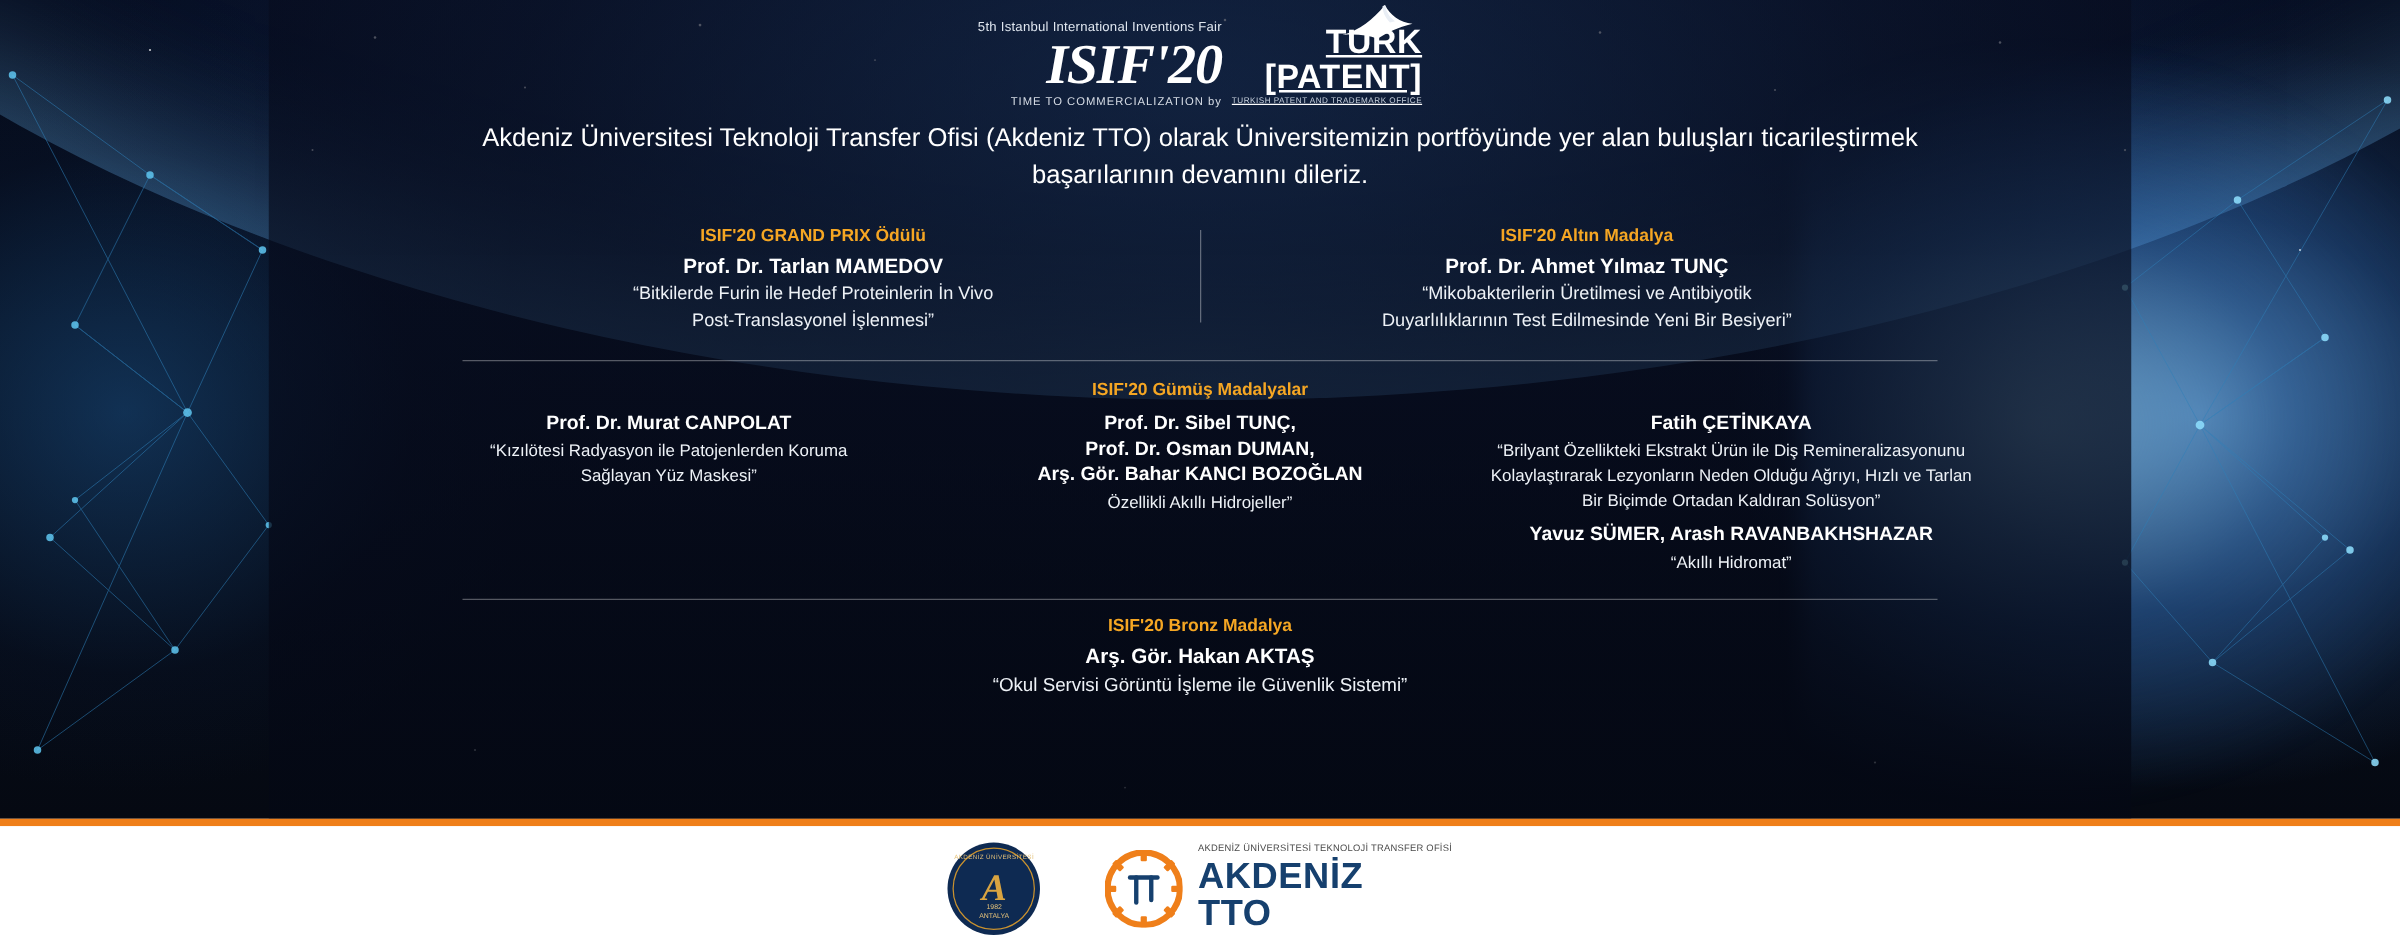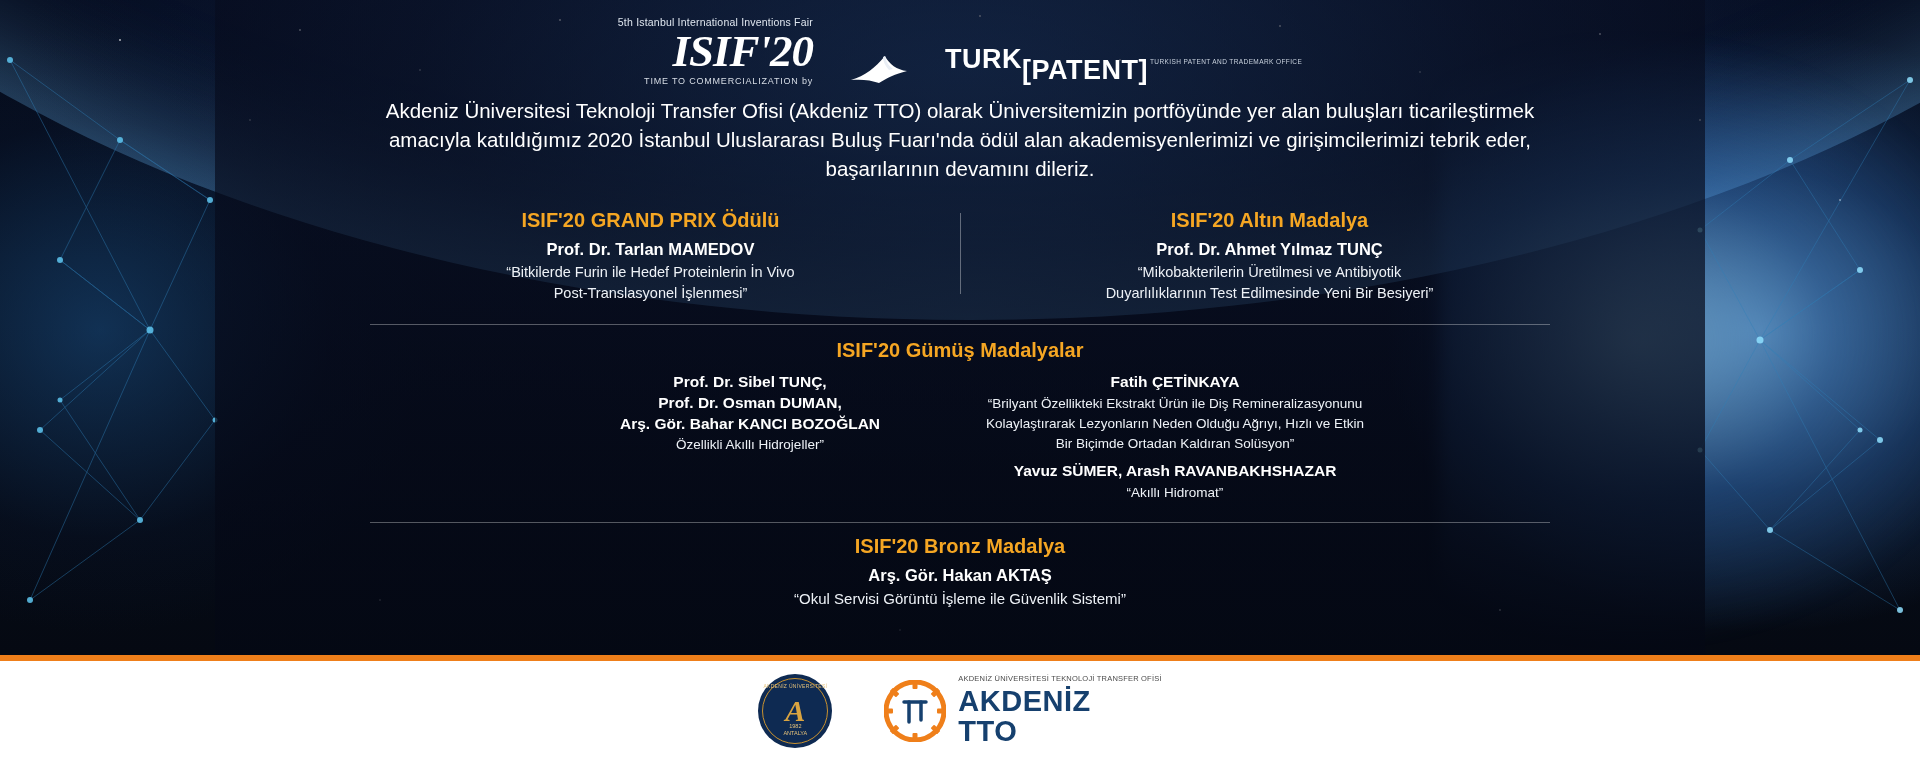--- a/index.html
+++ b/index.html
@@ -92,24 +92,25 @@
     color: #ffffff;
   }
   .isif-sub {
     font-size: 9px;
     letter-spacing: 0.8px;
     color: #d7dde6;
     margin-top: 3px;
   }
   .tp-logo {
     display: flex;
-    flex-direction: row;
-    align-items: flex-start;
+    flex-direction: column;
+    align-items: flex-end;
     line-height: 1;
     padding-bottom: 2px;
+    text-decoration: underline;
   }
   .tp-bird {
     position: relative;
     width: 70px; height: 26px;
     margin-left: 26px;
   }
   .tp-bird svg { position: absolute; left: 0; top: -6px; }
   .tp-turk {
     font-family: "Liberation Sans", sans-serif;
     font-weight: bold;
@@ -143,21 +144,21 @@
     line-height: 1.42;
     color: #ffffff;
     font-weight: 400;
   }
 
   .gold {
     color: #f5a623;
     font-weight: bold;
   }
   .award-title {
-    font-size: 20px;
+    font-size: 14px;
     margin-bottom: 6px;
   }
   .award-name {
     font-size: 16.5px;
     font-weight: bold;
     color: #ffffff;
     line-height: 1.35;
   }
   .award-desc {
     font-size: 14.5px;
@@ -394,21 +395,20 @@
           </svg>
         </div>
         <div class="tp-turk">TURK</div>
         <div class="tp-patent">[PATENT]</div>
         <div class="tp-foot">TURKISH PATENT AND TRADEMARK OFFICE</div>
       </div>
     </div>
 
     <div class="intro">
       <div>Akdeniz Üniversitesi Teknoloji Transfer Ofisi (Akdeniz TTO) olarak Üniversitemizin portföyünde yer alan buluşları ticarileştirmek</div>
-      <div>amacıyla katıldığımız 2020 İstanbul Uluslararası Buluş Fuarı'nda ödül alan akademisyenlerimizi ve girişimcilerimizi tebrik eder,</div>
       <div>başarılarının devamını dileriz.</div>
     </div>
 
     <div class="row-top">
       <div class="col-half">
         <div class="award-title gold">ISIF'20 GRAND PRIX Ödülü</div>
         <div class="award-name">Prof. Dr. Tarlan MAMEDOV</div>
         <div class="award-desc">“Bitkilerde Furin ile Hedef Proteinlerin İn Vivo</div>
         <div class="award-desc">Post-Translasyonel İşlenmesi”</div>
       </div>
@@ -420,32 +420,37 @@
         <div class="award-desc">Duyarlılıklarının Test Edilmesinde Yeni Bir Besiyeri”</div>
       </div>
     </div>
 
     <div class="hr"></div>
 
     <div class="silver-title award-title gold">ISIF'20 Gümüş Madalyalar</div>
 
     <div class="row-silver">
 
+      <div class="col-third">
+        <div class="award-name">Prof. Dr. Murat CANPOLAT</div>
+        <div class="award-desc">“Kızılötesi Radyasyon ile Patojenlerden Koruma</div>
+        <div class="award-desc">Sağlayan Yüz Maskesi”</div>
+      </div>
 
       <div class="col-third mid">
         <div class="award-name">Prof. Dr. Sibel TUNÇ,</div>
         <div class="award-name">Prof. Dr. Osman DUMAN,</div>
         <div class="award-name">Arş. Gör. Bahar KANCI BOZOĞLAN</div>
         <div class="award-desc">Özellikli Akıllı Hidrojeller”</div>
       </div>
 
       <div class="col-third">
         <div class="award-name">Fatih ÇETİNKAYA</div>
         <div class="award-desc">“Brilyant Özellikteki Ekstrakt Ürün ile Diş Remineralizasyonunu</div>
-        <div class="award-desc">Kolaylaştırarak Lezyonların Neden Olduğu Ağrıyı, Hızlı ve Etkin</div>
+        <div class="award-desc">Kolaylaştırarak Lezyonların Neden Olduğu Ağrıyı, Hızlı ve Tarlan</div>
         <div class="award-desc">Bir Biçimde Ortadan Kaldıran Solüsyon”</div>
         <div class="award-name" style="margin-top:8px;">Yavuz SÜMER, Arash RAVANBAKHSHAZAR</div>
         <div class="award-desc">“Akıllı Hidromat”</div>
       </div>
 
     </div>
 
     <div class="hr"></div>
 
     <div class="bronze">

